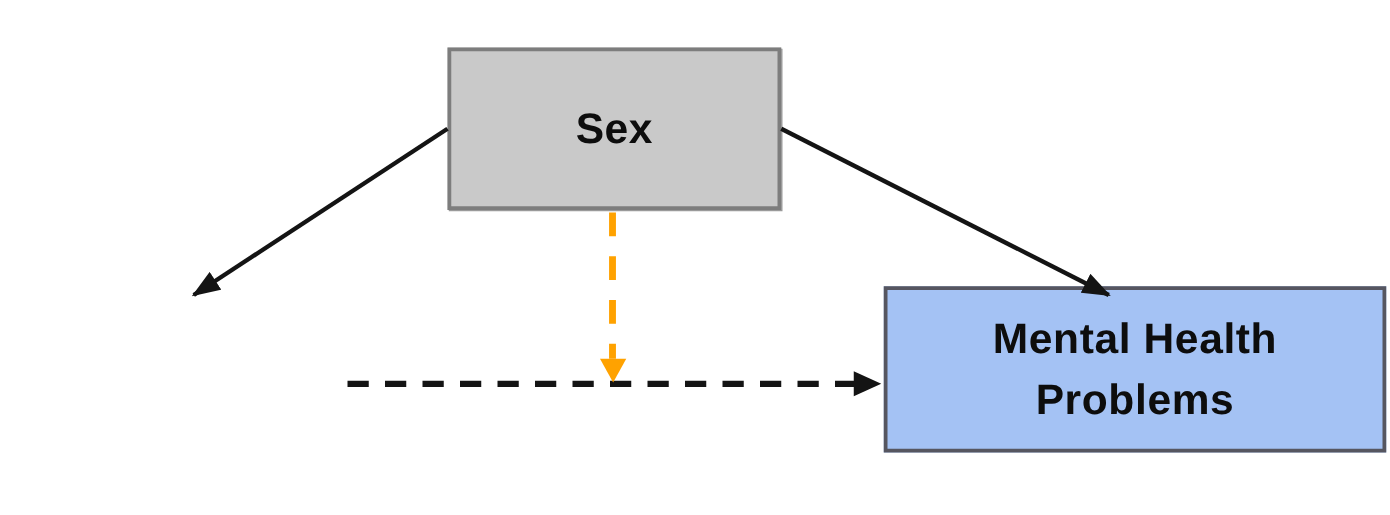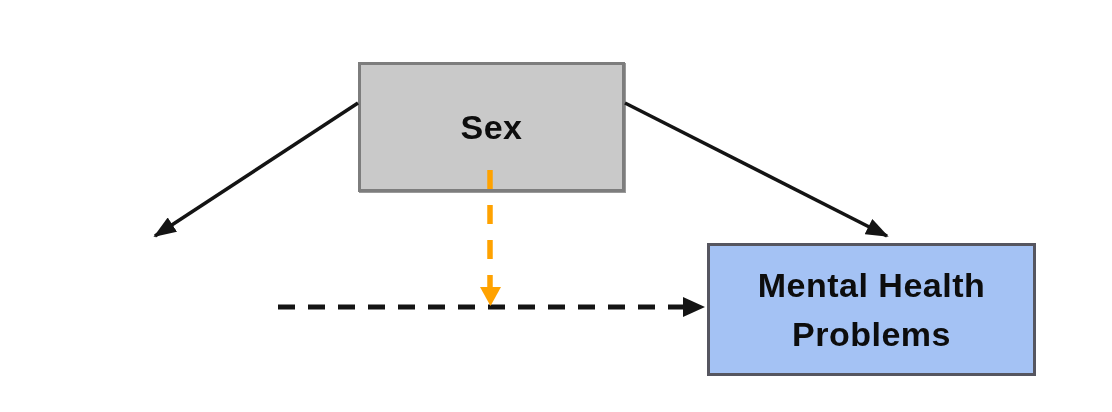--- a/index.html
+++ b/index.html
@@ -23,29 +23,28 @@
     line-height: 1.42;
     color: #0d0d0d;
     white-space: pre-line;
     letter-spacing: 0.5px;
   }
   #node-sex {
     left: 358px; top: 38px; width: 267px; height: 130px;
     background: #c9c9c9;
     border: 3px solid #7d7d7d;
     box-shadow: 1px 1px 0 #9a9a9a;
-    margin-top: 24px;
   }
   #node-smu {
     left: 10px; top: 243px; width: 264px; height: 130px;
     background: #d9ead3;
     border: 3px solid #6a6a6a;
   }
   #node-mhp {
-    left: 707px; top: 243px; width: 329px; height: 133px;
+    left: 707px; top: 229px; width: 402px; height: 133px;
     background: #a4c2f4;
     border: 3px solid #565660;
   }
   #arrow-layer {
     position: absolute;
     left: 0; top: 0;
     pointer-events: none;
   }
 </style>
 </head>

